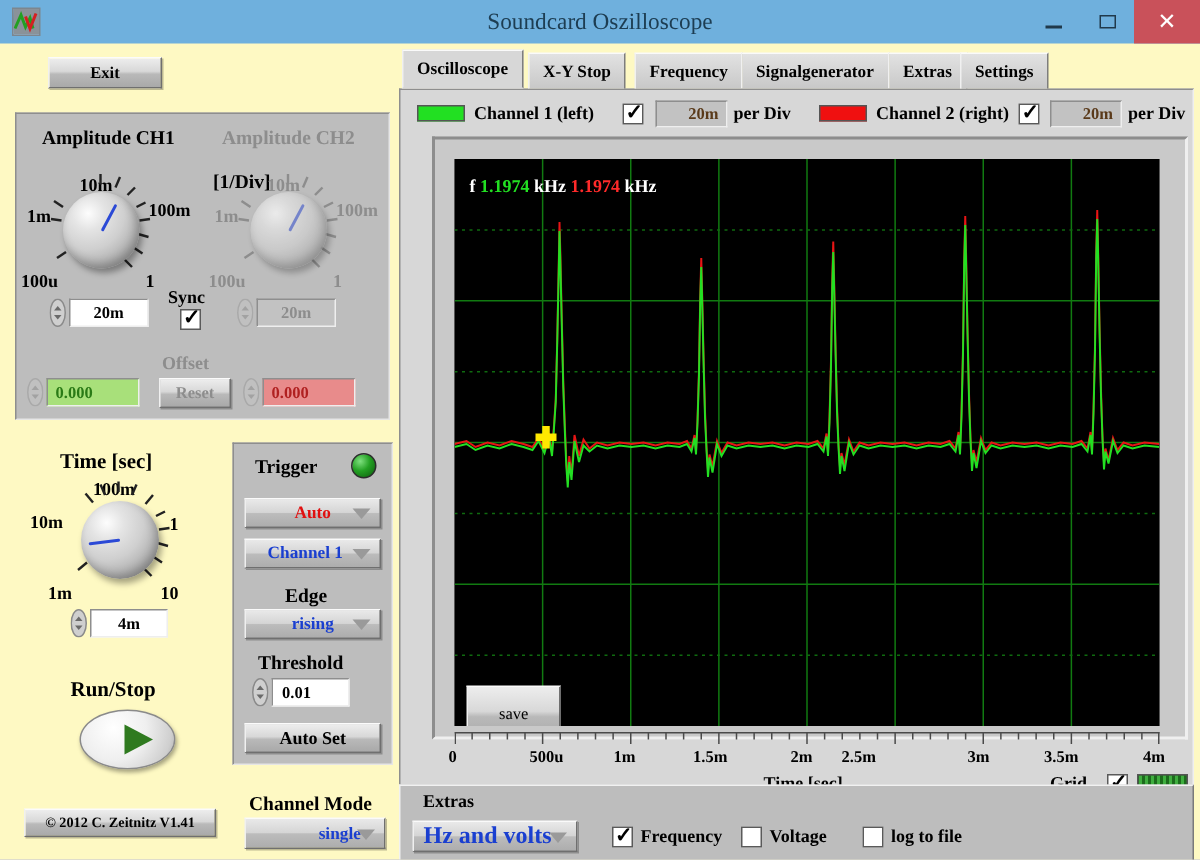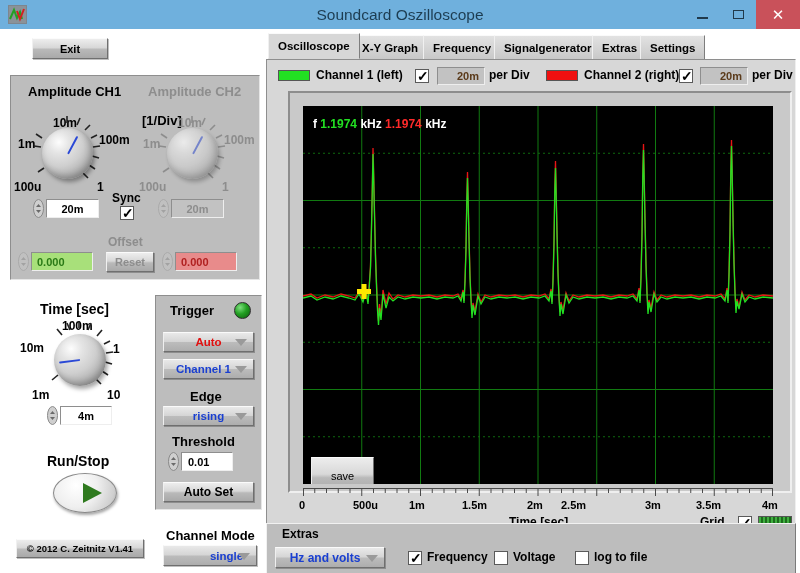--- a/index.html
+++ b/index.html
@@ -2,21 +2,21 @@
 <html><head>
 <meta charset="utf-8">
 <style>
   html,body{margin:0;padding:0;}
   body{
     width:800px;height:573px;overflow:hidden;
     font-family:"Liberation Sans",sans-serif;
     background:#d4d0c8;
     -webkit-font-smoothing:none;
   }
-  #app{position:relative;width:800px;height:573px;background:#ffffff;}
+  #app{position:relative;width:800px;height:573px;background:#fef9c3;font-family:Liberation Serif, serif;}
 
   
   .titlebar{position:absolute;left:0;top:0;width:800px;height:29px;background:#6fb0dd;}
   .tb-icon{position:absolute;left:8px;top:5px;width:19px;height:19px;
     background:linear-gradient(180deg,#9ea5ad 0%,#6e7880 40%,#c9ccd0 100%);
     border:1px solid #7d868e;box-sizing:border-box;overflow:hidden;}
   .tb-title{position:absolute;left:0;top:0;width:800px;height:29px;line-height:29px;
     text-align:center;color:#1d3d52;font-size:15.5px;}
   .tb-btns{position:absolute;right:0;top:0;height:29px;display:flex;}
   .tb-btn{width:36px;height:29px;display:flex;align-items:center;justify-content:center;
@@ -300,21 +300,21 @@
     <i class="arrow"></i>
   </div>
 
   <div class="panel" style="left:266px;top:59px;width:528px;height:463px;background:#d7d7d7;
        border:1px solid #8e8e8e;border-right-color:#efefef;border-bottom-color:#efefef;"></div>
 
   <div class="tab active" style="left:268px;">
       <span>Oscilloscope</span>
     </div>
   <div class="tab" style="left:352px;top:35px;">
-      <span>X-Y Graph</span>
+      <span>X-Y Stop</span>
     </div>
   <div class="tab" style="left:423px;top:35px;">
       <span>Frequency</span>
     </div>
   <div class="tab" style="left:494px;top:35px;">
       <span>Signalgenerator</span>
     </div>
   <div class="tab" style="left:592px;top:35px;">
       <span>Extras</span>
     </div>
@@ -480,21 +480,21 @@
   <div class="lbl" style="left:509px;top:515px;font-size:12px;">Time [sec]</div>
   <div class="lbl" style="left:700px;top:515px;font-size:12px;">Grid</div>
   <div class="cbx" style="left:738px;top:516px;">
       <span class="tick">✓</span>
     </div>
   <div class="swatch" style="left:758px;top:516px;width:34px;height:13px;background:#1c6b1c;
        background-image:repeating-linear-gradient(90deg,#3fae3f 0 2px,transparent 2px 4px);"></div>
 
   <div class="panel raised" style="left:266px;top:523px;width:528px;height:50px;background:#bdbdbd;border-bottom:none;"></div>
   <div class="lbl" style="left:282px;top:527px;font-size:12px;">Extras</div>
-  <div class="combo" style="left:275px;top:547px;width:110px;height:21px;color:#1a3fd0;font-size:12px;">
+  <div class="combo" style="left:275px;top:547px;width:110px;height:21px;color:#1a3fd0;font-size:16px;">
     <span style="margin-right:10px;">Hz and volts</span>
     <i class="arrow"></i>
   </div>
   <div class="cbx" style="left:408px;top:551px;">
       <span class="tick">✓</span>
     </div>
   <div class="lbl" style="left:427px;top:550px;font-size:12px;">Frequency</div>
   <div class="cbx" style="left:494px;top:551px;"></div>
   <div class="lbl" style="left:513px;top:550px;font-size:12px;">Voltage</div>
   <div class="cbx" style="left:575px;top:551px;"></div>

